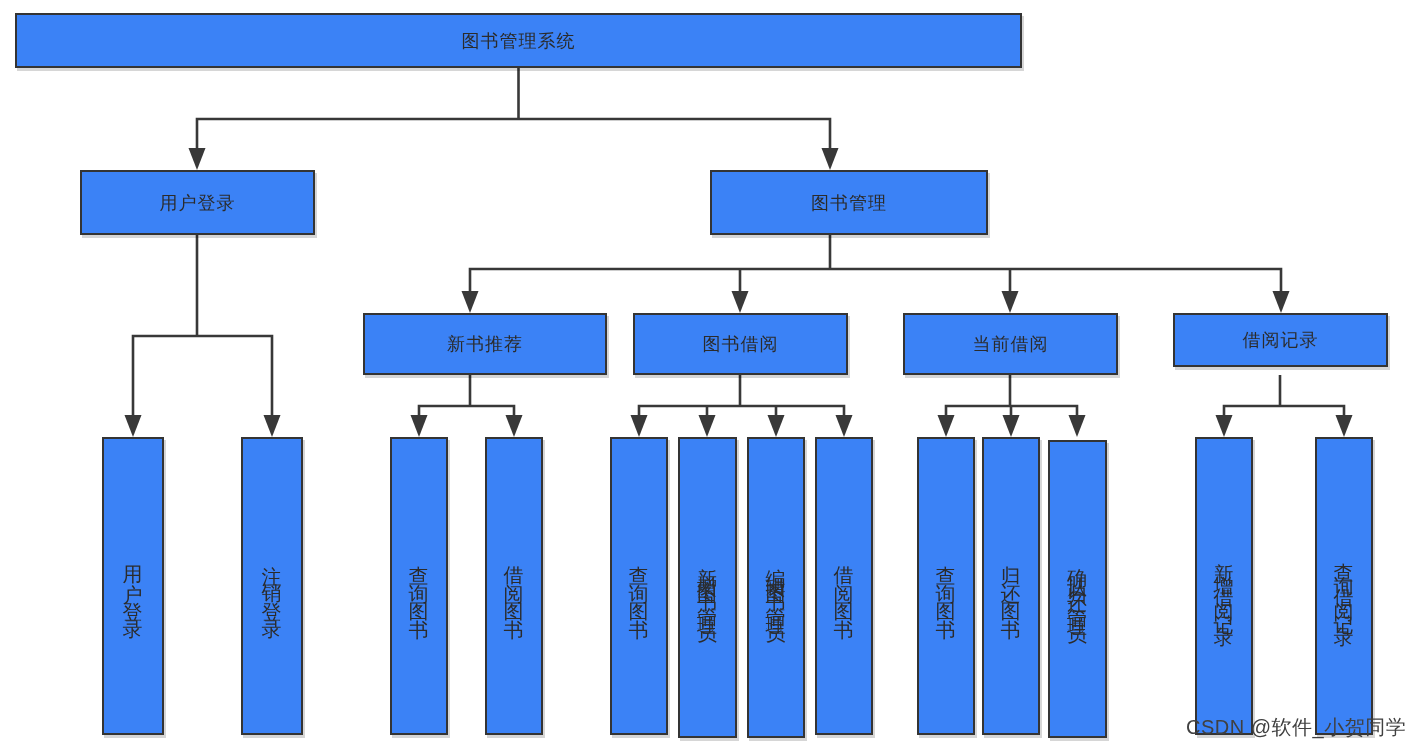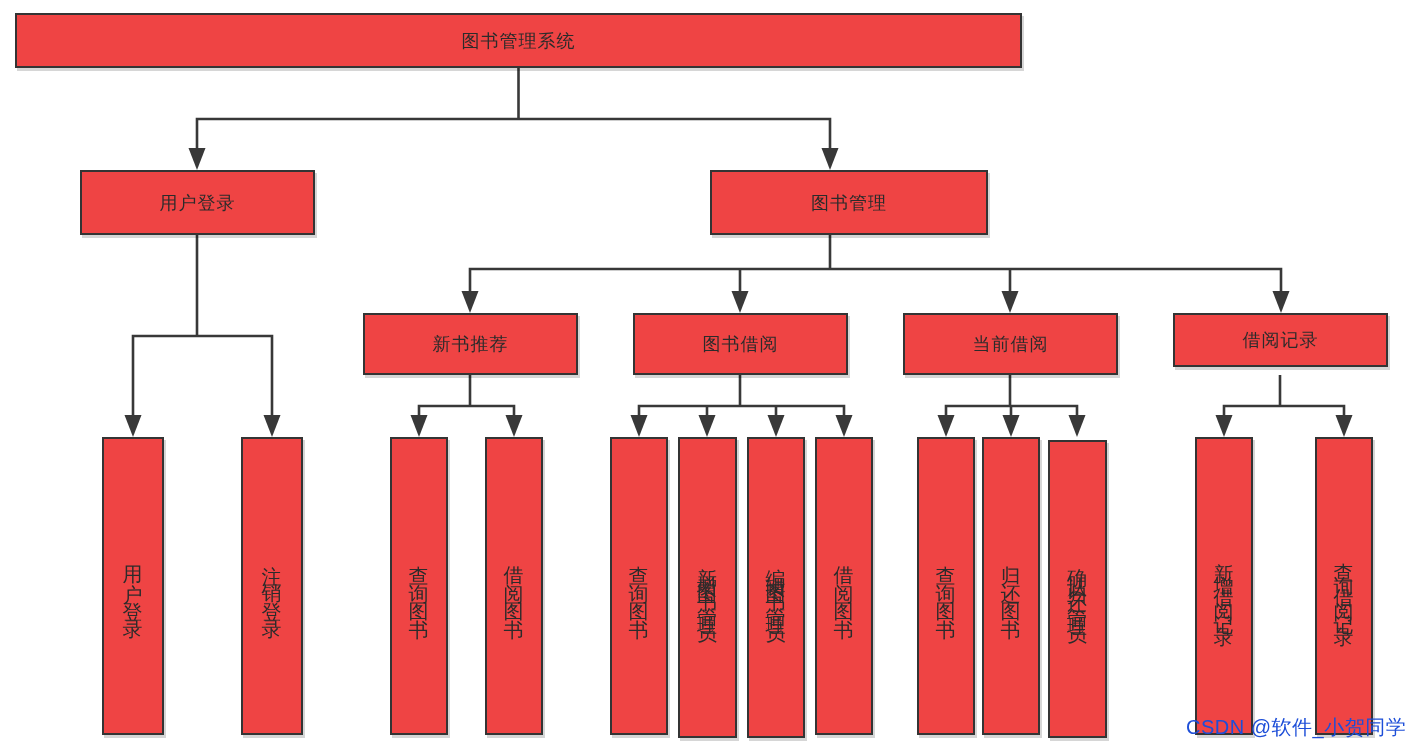--- a/index.html
+++ b/index.html
@@ -2,36 +2,36 @@
 <html><head>
 <meta charset="utf-8">
 <style>
   html,body{margin:0;padding:0;background:#ffffff;}
   .stage{
     position:relative;width:1405px;height:747px;background:#ffffff;
     font-family:"Liberation Sans","DejaVu Sans",sans-serif;overflow:hidden;
   }
   svg.connectors{position:absolute;left:0;top:0;z-index:0;}
   .box{
-    position:absolute;background:#ef4444;border:2.5px solid #343434;
+    position:absolute;background:#3b82f6;border:2.5px solid #343434;
     box-shadow:2px 3px 0 rgba(0,0,0,0.16);
     display:flex;align-items:center;justify-content:center;
     color:#2b2b2b;z-index:1;box-sizing:border-box;text-align:center;
   }
   .h{font-size:18px;letter-spacing:1px;}
   .v{
     writing-mode:vertical-rl;text-orientation:mixed;
     font-size:20px;line-height:1;
   }
   .ls-lg{letter-spacing:18px;}
   .ls-md{letter-spacing:13px;}
   .ls-sm{letter-spacing:8px;}
   .watermark{
     position:absolute;left:1186px;top:714px;z-index:3;
-    font-size:20px;color:#1d4ed8;letter-spacing:0.5px;white-space:nowrap;
+    font-size:20px;color:#404040;letter-spacing:0.5px;white-space:nowrap;
   }
 </style>
 </head>
 <body>
 
 <div class="stage">
 
   <svg class="connectors" width="1405" height="747" viewBox="0 0 1405 747">
     <g stroke="#383838" stroke-width="2.6" fill="none">
 
@@ -89,21 +89,21 @@
     <span>图书管理系统</span>
   </div>
 
   <div class="box h" style="left:80px;top:170px;width:235px;height:65px">
     <span>用户登录</span>
   </div>
   <div class="box h" style="left:710px;top:170px;width:278px;height:65px">
     <span>图书管理</span>
   </div>
 
-  <div class="box h" style="left:363px;top:313px;width:215px;height:62px">
+  <div class="box h" style="left:363px;top:313px;width:244px;height:62px">
     <span>新书推荐</span>
   </div>
   <div class="box h" style="left:903px;top:313px;width:215px;height:62px">
     <span>当前借阅</span>
   </div>
   <div class="box h" style="left:633px;top:313px;width:215px;height:62px">
     <span>图书借阅</span>
   </div>
   <div class="box h" style="left:1173px;top:313px;width:215px;height:54px">
     <span>借阅记录</span>

